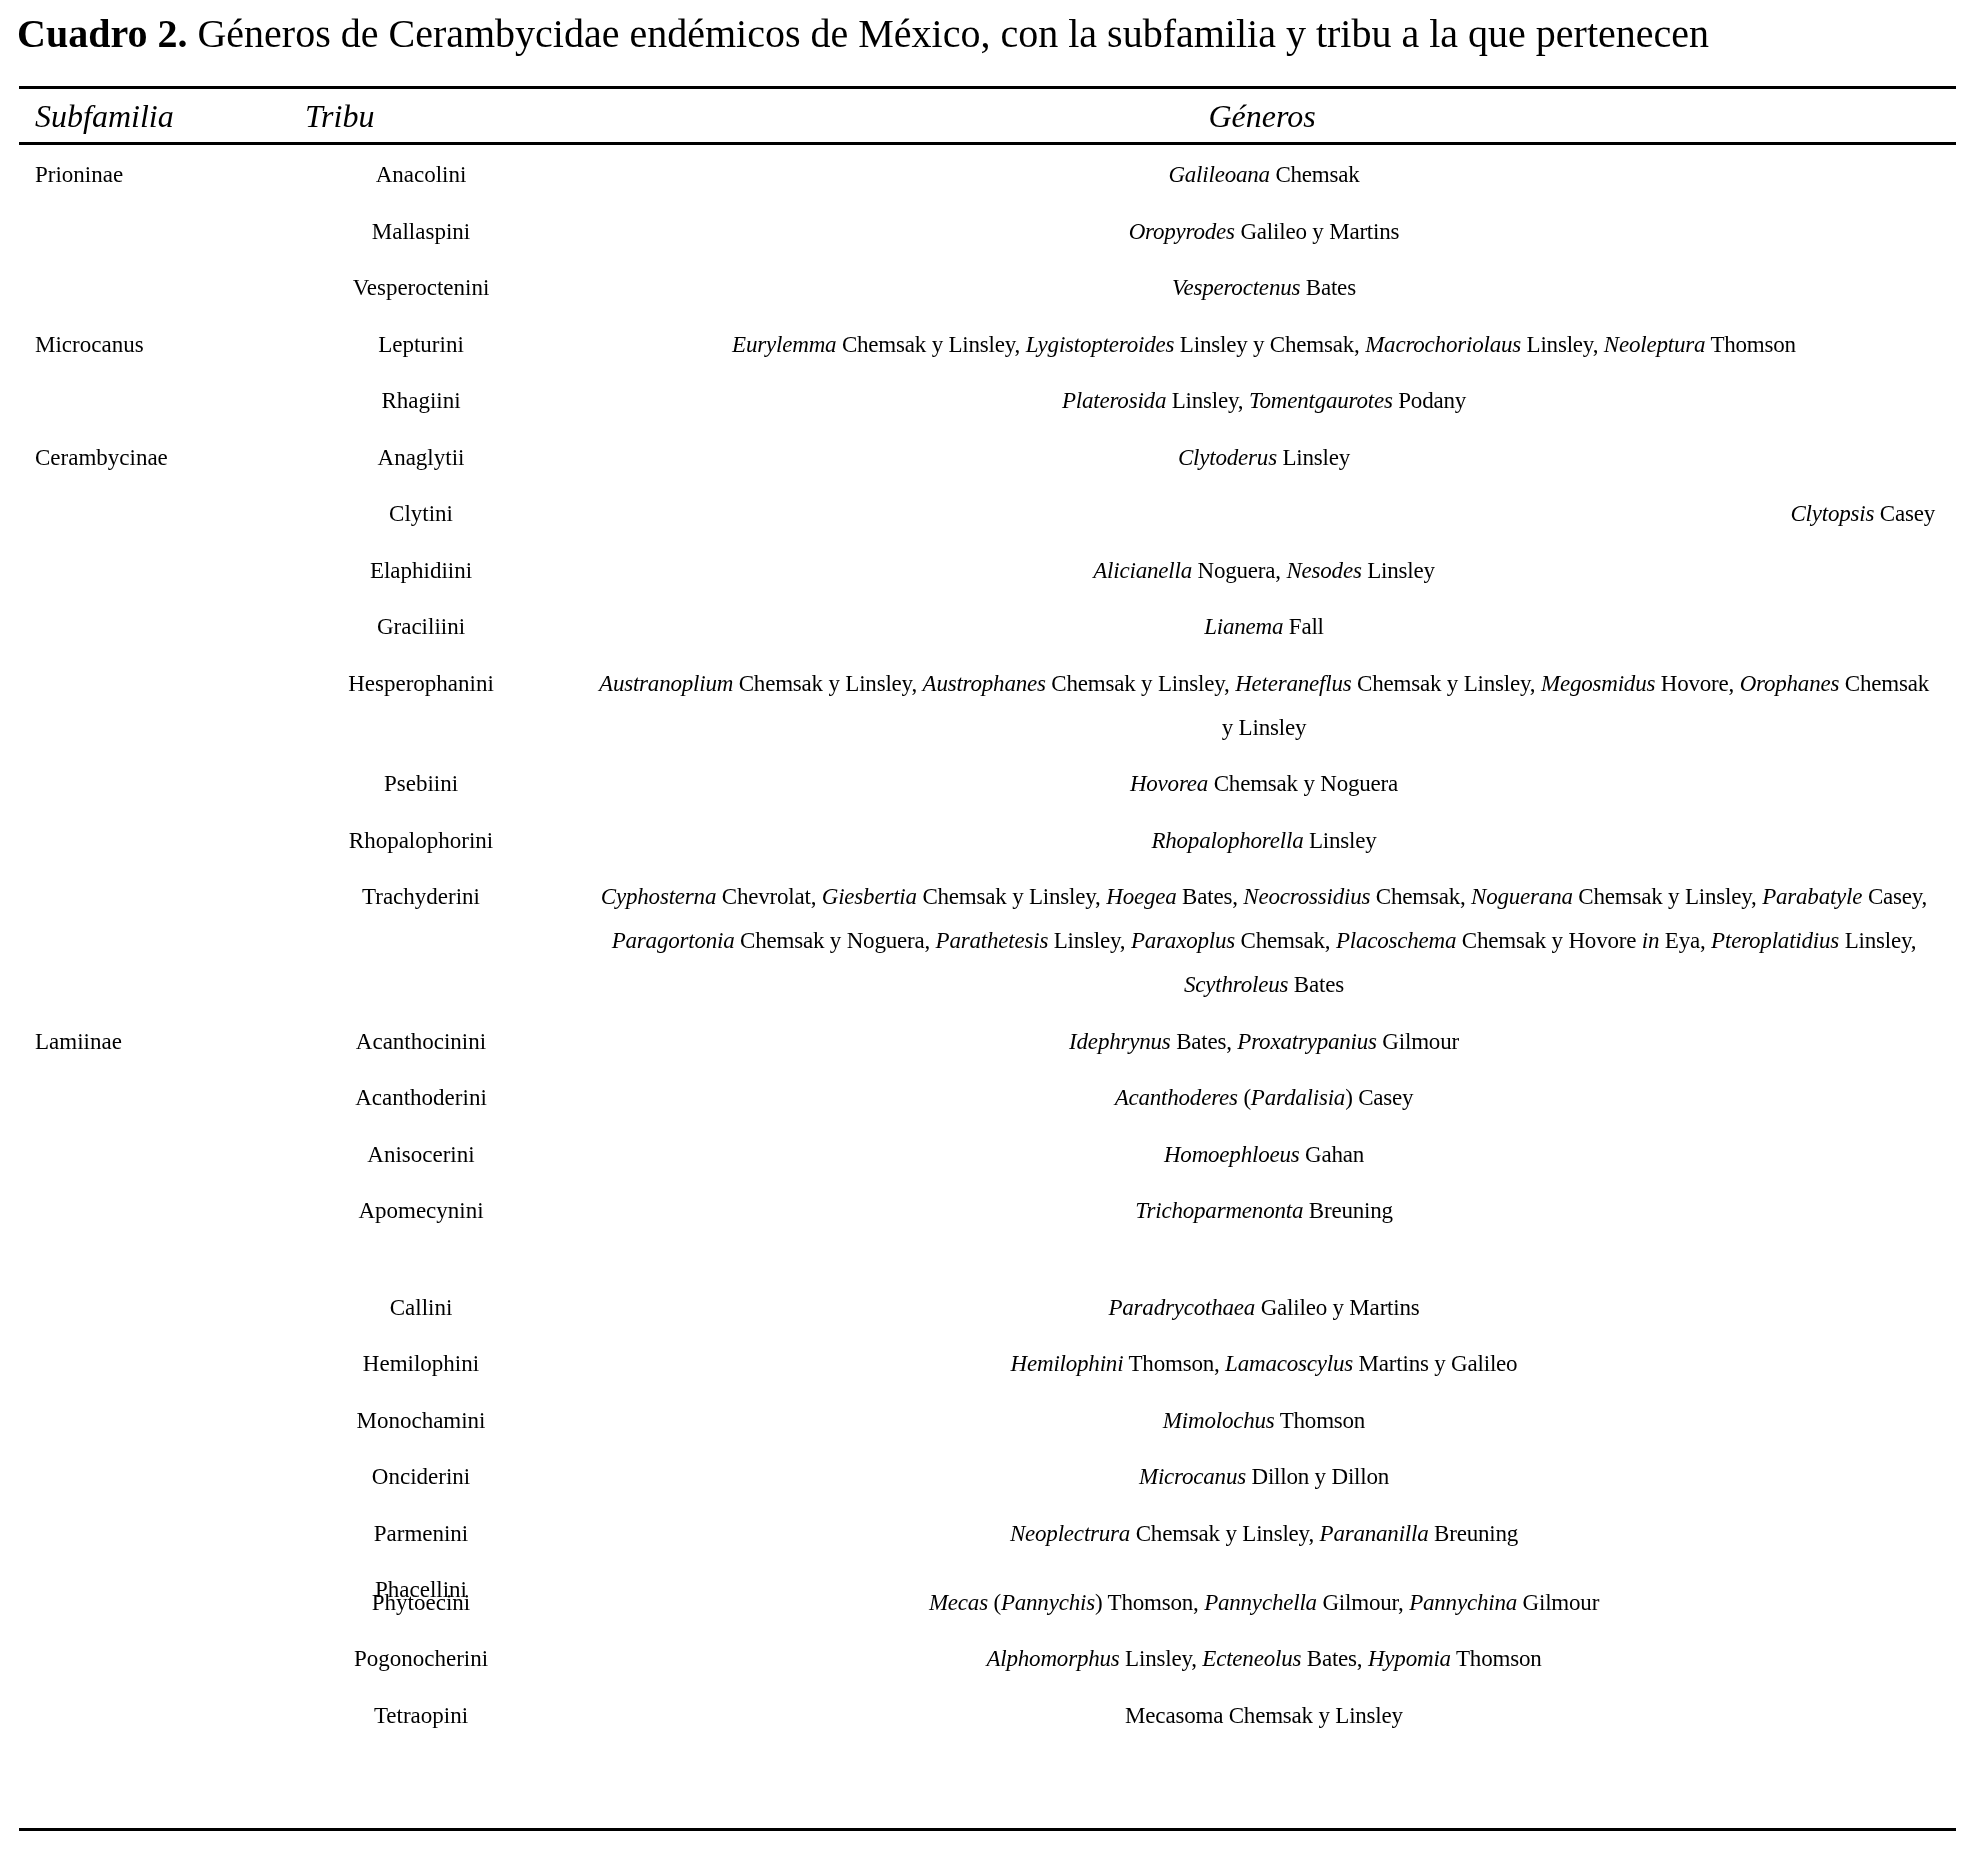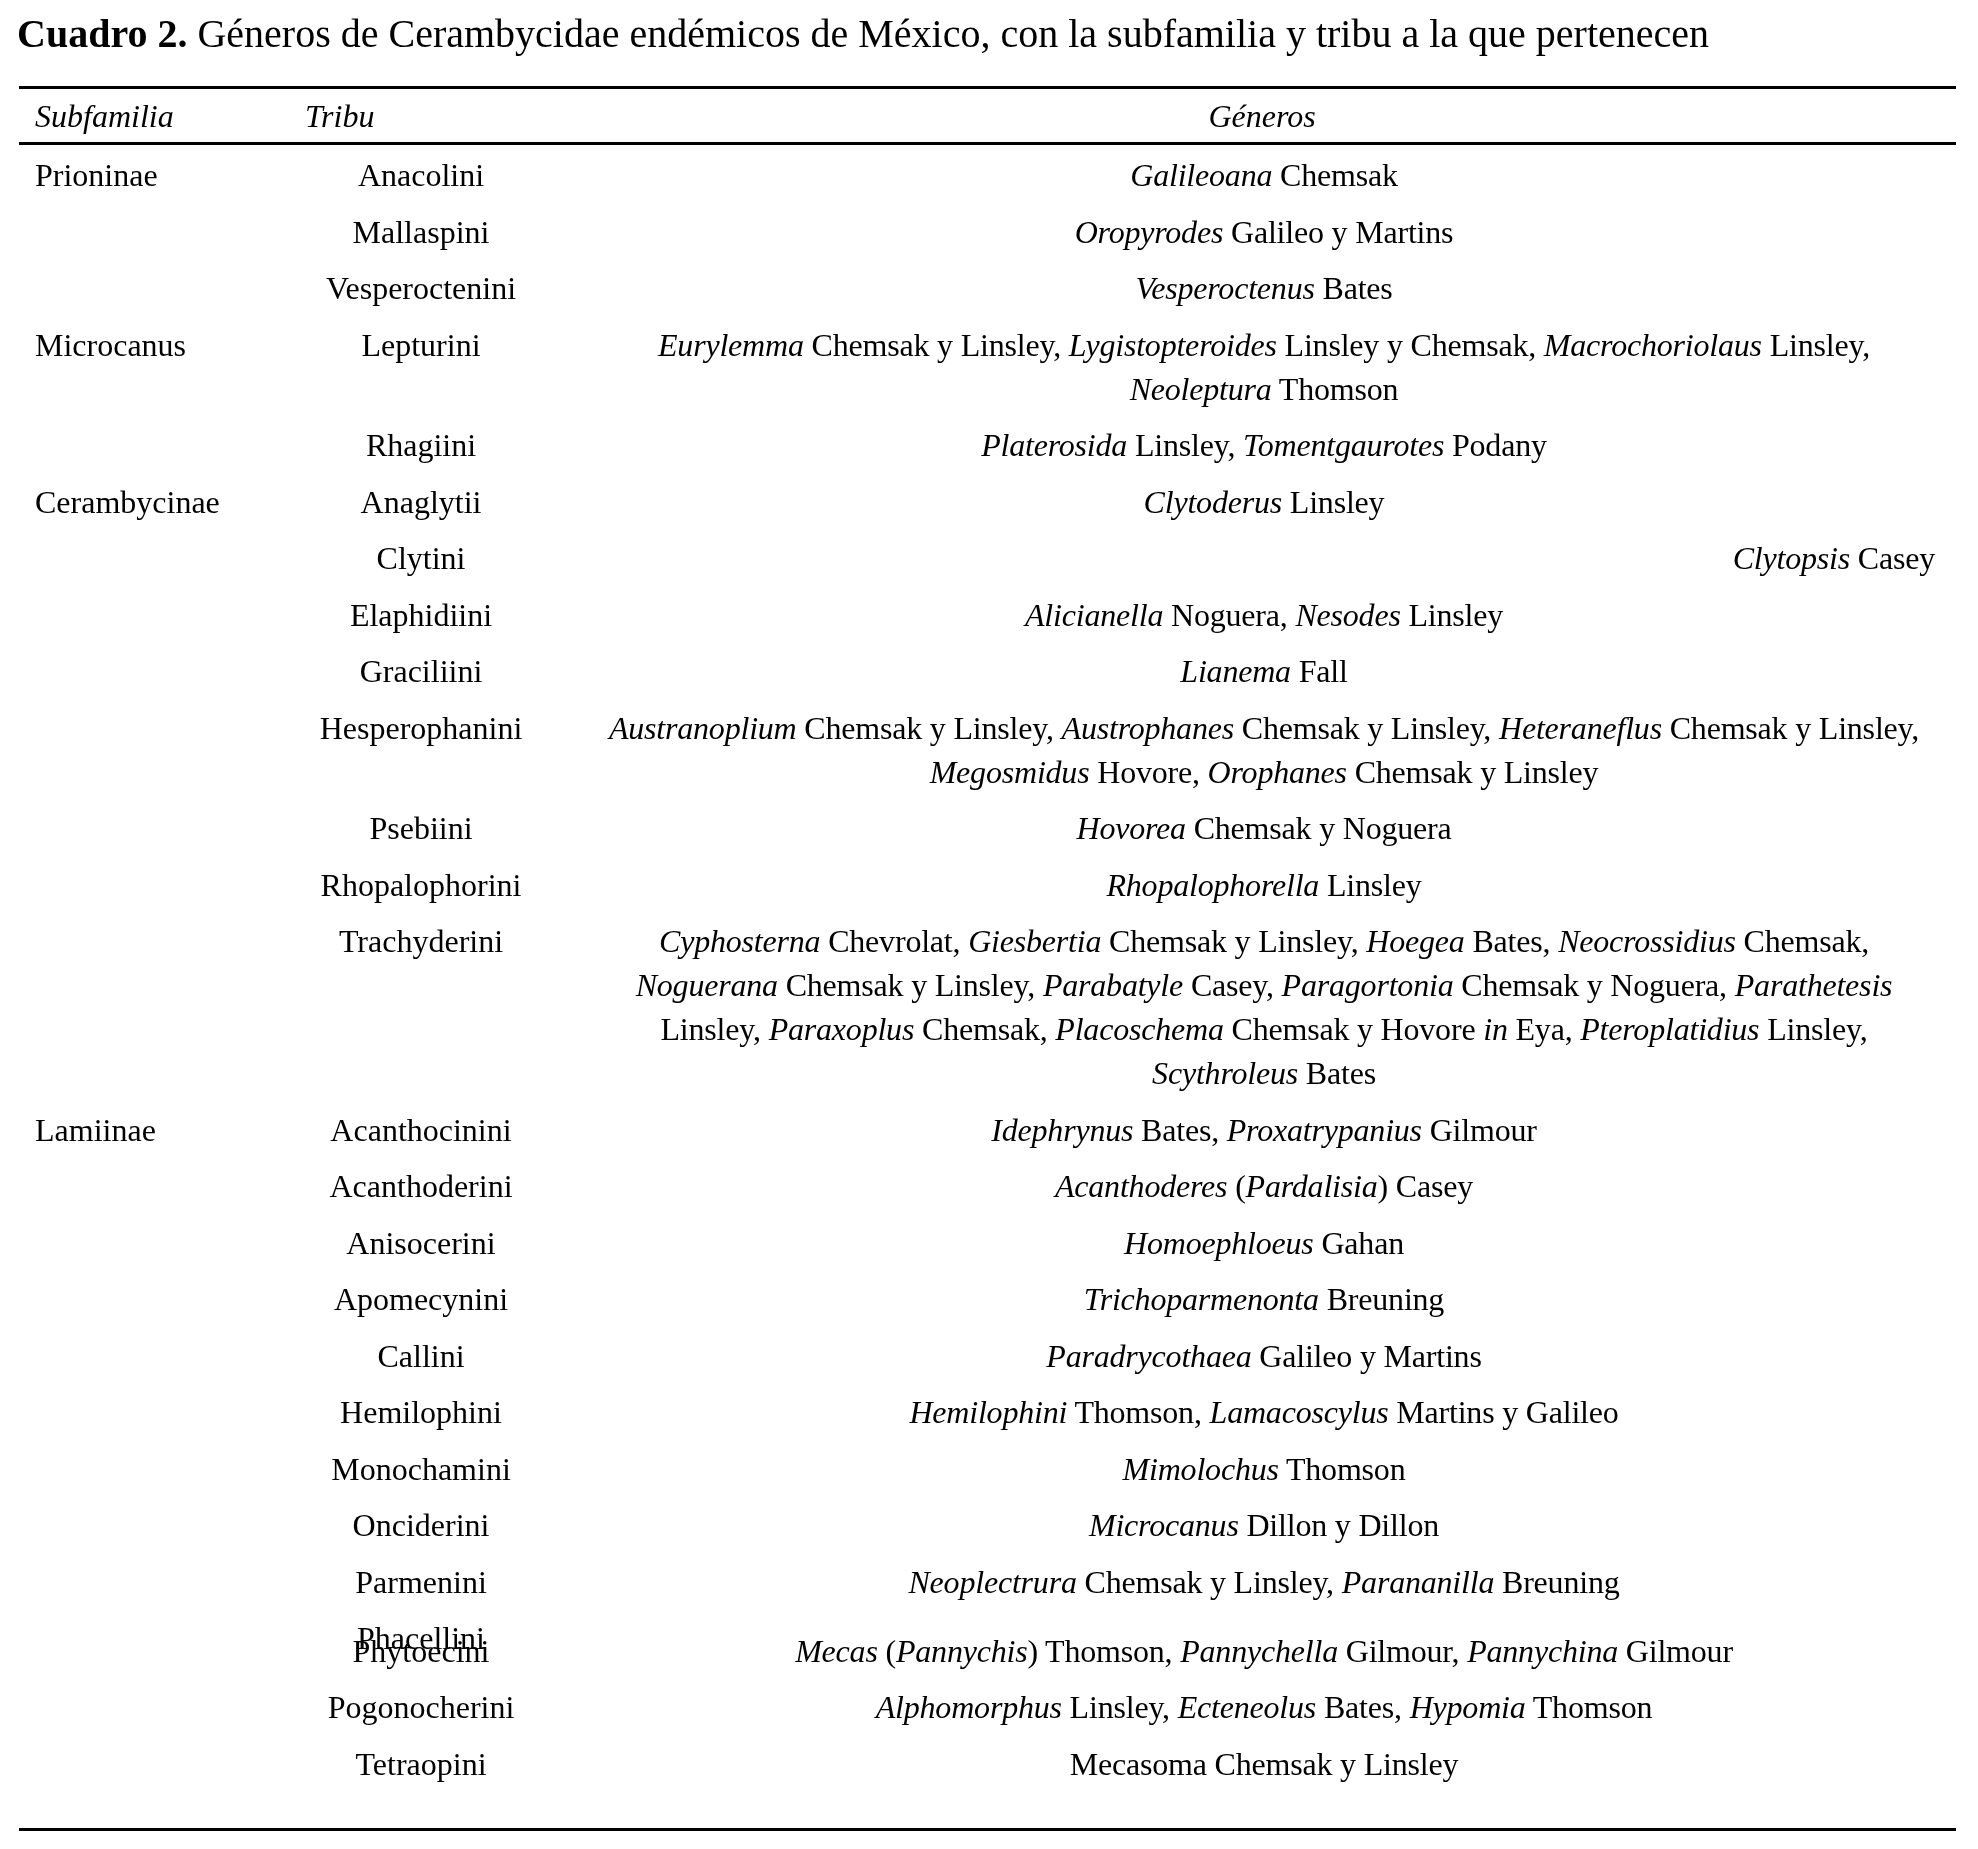--- a/index.html
+++ b/index.html
@@ -18,21 +18,21 @@
   .rule.mid { top: 142px; height: 2.9px; }
   .rule.bottom { top: 1828px; height: 2.9px; }
   .hdr {
     position: absolute; top: 97px; font-size: 32px; line-height: 39px;
     font-style: italic; white-space: nowrap;
   }
   .hdr.sub { left: 35px; }
   .hdr.tri { left: 305px; width: 232px; text-align: left; }
   .hdr.gen { left: 583px; width: 1358px; text-align: center; }
   #rows { position: absolute; left: 0; top: 153px; width: 1978px; }
-  .row { position: relative; width: 1946px; font-size: 32px; line-height: 44px; }
+  .row { position: relative; width: 1946px; font-size: 23px; line-height: 44px; }
   .row .c-sub { position: absolute; left: 35px; top: 0; white-space: nowrap; }
   .row .c-tri { position: absolute; left: 286px; width: 270px; top: 0; text-align: center; white-space: nowrap; }
   .row .c-gen { margin-left: 593px; width: 1342px; text-align: center; padding-top: 0; }
   .row .c-gen i { font-style: italic; }
 </style>
 </head>
 <body>
 
 <div class="caption">
   <b>Cuadro 2.</b><span> Géneros de Cerambycidae endémicos de México, con la subfamilia y tribu a la que pertenecen</span>
@@ -126,21 +126,21 @@
       <div class="c-gen" style="letter-spacing: -0.2px;"><i>Homoephloeus</i><span> Gahan</span></div>
     </div>
     <div class="row" style="padding-bottom: 12.5px;">
       <div class="c-sub"></div>
       <div class="c-tri">Apomecynini</div>
       <div class="c-gen" style="letter-spacing: -0.2px;"><i>Trichoparmenonta</i><span> Breuning</span></div>
     </div>
     <div class="row" style="padding-bottom: 12.5px;">
       <div class="c-sub"></div>
       <div class="c-tri">Callini</div>
-      <div class="c-gen" style="letter-spacing: -0.2px;"><i>Paradrycothaea</i><span> Galileo y Martins</span></div>
+      <div class="c-gen" style="letter-spacing: -0.2px; margin-top: 40px;"><i>Paradrycothaea</i><span> Galileo y Martins</span></div>
     </div>
     <div class="row" style="padding-bottom: 12.5px;">
       <div class="c-sub"></div>
       <div class="c-tri">Hemilophini</div>
       <div class="c-gen" style="letter-spacing: -0.2px;"><i>Hemilophini</i><span> Thomson, </span><i>Lamacoscylus</i><span> Martins y Galileo</span></div>
     </div>
     <div class="row" style="padding-bottom: 12.5px;">
       <div class="c-sub"></div>
       <div class="c-tri">Monochamini</div>
       <div class="c-gen" style="letter-spacing: -0.2px;"><i>Mimolochus</i><span> Thomson</span></div>

